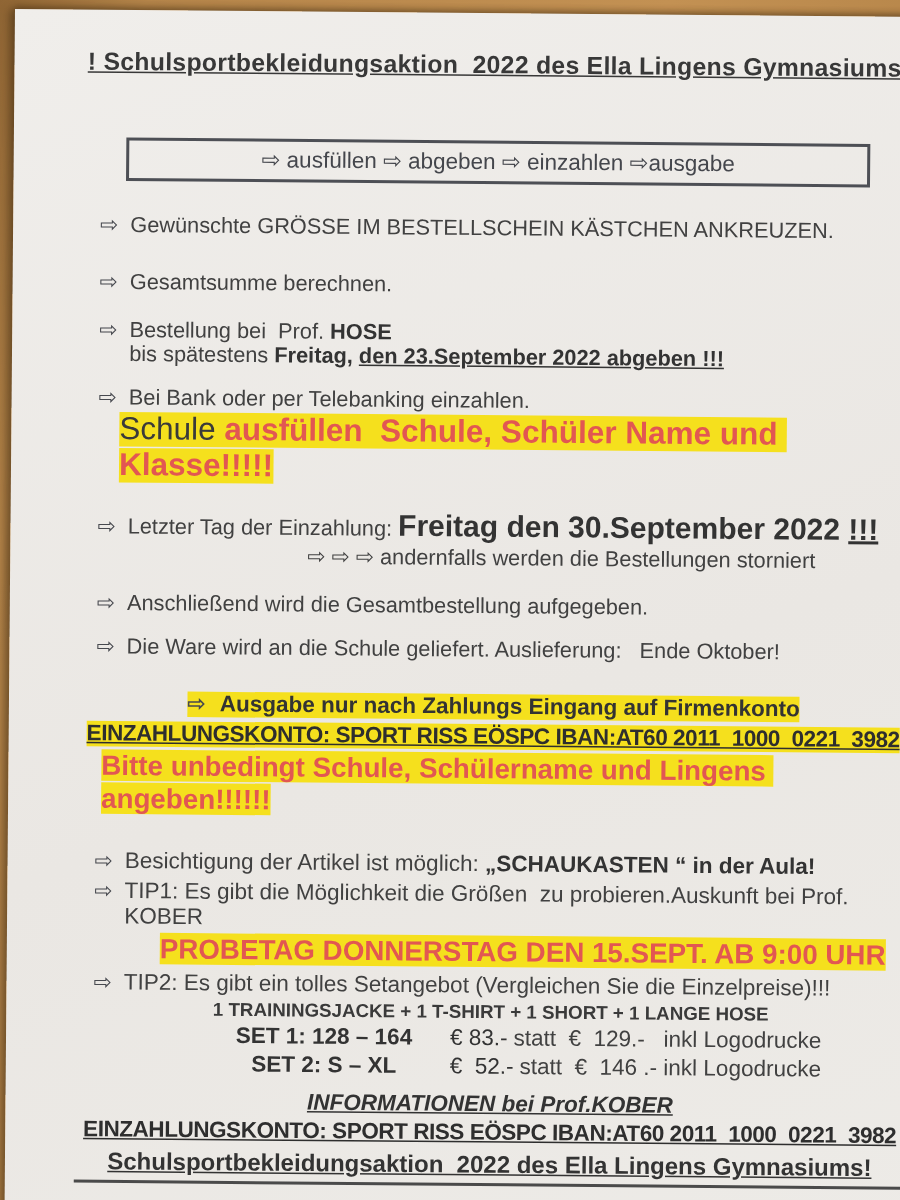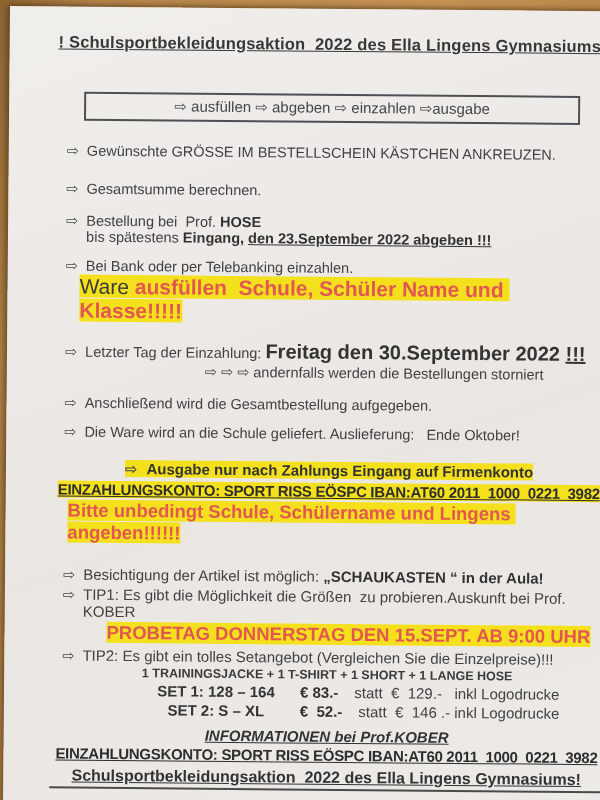--- a/index.html
+++ b/index.html
@@ -44,21 +44,21 @@
   .account{
     margin-top:3px;text-align:center;font-size:15px;font-weight:bold;color:#2e2e2e;
     letter-spacing:-0.3px;
   }
   .account .inner{text-decoration:underline;}
   .note-red{margin-top:2px;margin-left:16px;font-size:18.5px;}
   .probetag{margin:2px 0 0 56px;font-size:18.5px;}
   .set-header{margin-top:2px;text-align:center;font-size:12.5px;font-weight:bold;color:#3a3a3a;}
   .set-row{display:flex;margin-left:82px;font-size:15px;margin-top:2px;}
   .set-label{flex:0 0 168px;font-weight:bold;color:#333;text-align:center;}
-  .set-price{font-weight:bold;color:#333;margin-right:16px;}
+  .set-price{font-weight:normal;color:#333;margin-right:4px;}
   .info{margin-top:8px;text-align:center;font-size:15px;font-weight:bold;font-style:italic;
         text-decoration:underline;color:#333;}
   .account2{margin-top:2px;text-align:center;font-size:15px;font-weight:bold;color:#2e2e2e;
         letter-spacing:-0.3px;}
   .footer-title{
     margin-top:5px;text-align:center;font-size:16px;font-weight:bold;color:#333;
     border-bottom:2px solid #4a4a4a;padding-bottom:2px;
   }
   .footer-title span{text-decoration:underline;}
 </style>
@@ -80,31 +80,31 @@
 
   <div class="row mt-lg">
     <span class="arr fs14" data-bind="icons.arrow">⇨</span>
     <span class="t fs14" data-bind="doc.bullet_sum">Gesamtsumme berechnen.</span>
   </div>
 
   <div class="row mt-md">
     <span class="arr fs14" data-bind="icons.arrow">⇨</span>
     <div class="fs14">
       <div><span class="t" data-bind="doc.order_pre">Bestellung bei  Prof. </span><span class="b" data-bind="doc.order_name">HOSE</span></div>
-      <div><span class="t" data-bind="doc.order_line2_pre">bis spätestens </span><span class="b" data-bind="doc.order_line2_bold">Eingang, </span><span class="b u" data-bind="doc.order_line2_underlined">den 23.September 2022 abgeben !!!</span></div>
+      <div><span class="t" data-bind="doc.order_line2_pre">bis spätestens </span><span class="b" data-bind="doc.order_line2_bold">Freitag, </span><span class="b u" data-bind="doc.order_line2_underlined">den 23.September 2022 abgeben !!!</span></div>
     </div>
   </div>
 
   <div class="row mt-sm">
     <span class="arr fs14" data-bind="icons.arrow">⇨</span>
     <span class="t fs14" data-bind="doc.bank_line">Bei Bank oder per Telebanking einzahlen.</span>
   </div>
 
   <div class="fill-line">
-    <span class="hl"><span class="black" data-bind="doc.fill_black">Ware </span><span class="red" data-bind="doc.fill_red">ausfüllen  Schule, Schüler Name und Klasse!!!!!</span></span>
+    <span class="hl"><span class="black" data-bind="doc.fill_black">Schule </span><span class="red" data-bind="doc.fill_red">ausfüllen  Schule, Schüler Name und Klasse!!!!!</span></span>
   </div>
 
   <div class="row mt-md deadline">
     <span class="arr fs14" data-bind="icons.arrow">⇨</span>
     <span class="fs14"><span class="t" data-bind="doc.deadline_pre">Letzter Tag der Einzahlung: </span><span class="b big" data-bind="doc.deadline_bold">Freitag den 30.September 2022 </span><span class="b big u" data-bind="doc.deadline_marks">!!!</span></span>
   </div>
 
   <div class="cancel" data-bind="doc.cancel_line">⇨ ⇨ ⇨ andernfalls werden die Bestellungen storniert</div>
 
   <div class="row mt-md">

